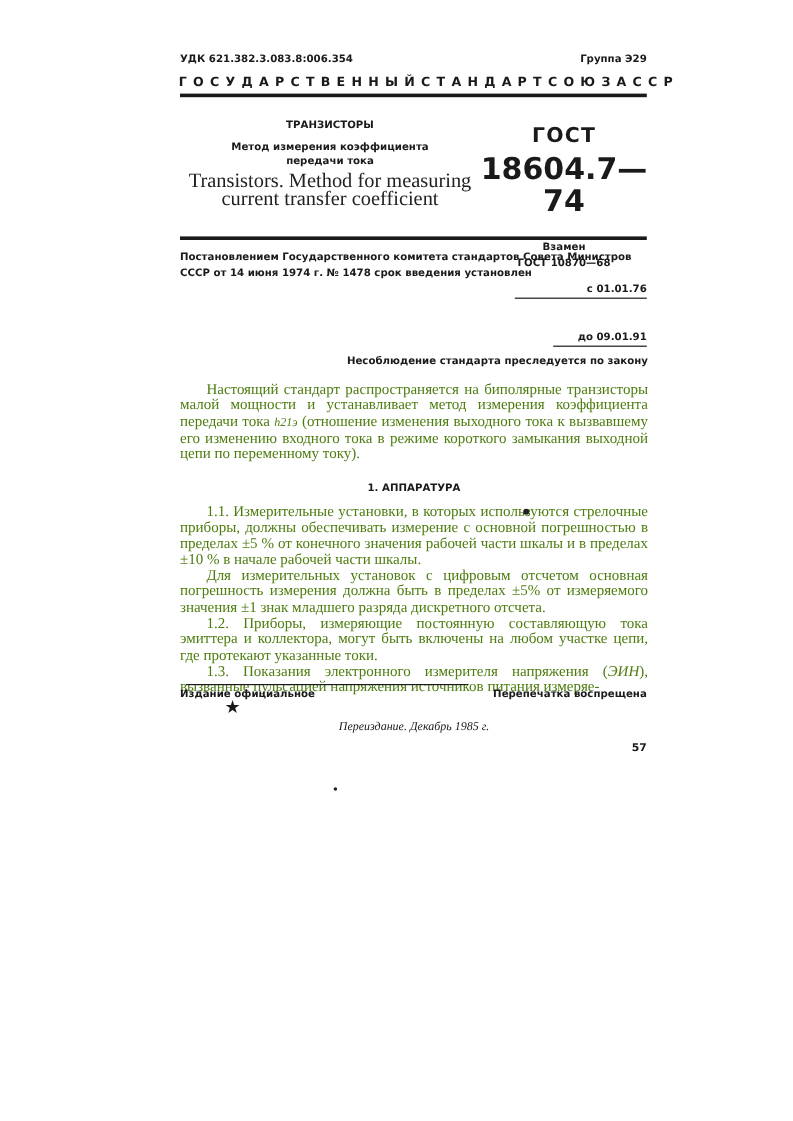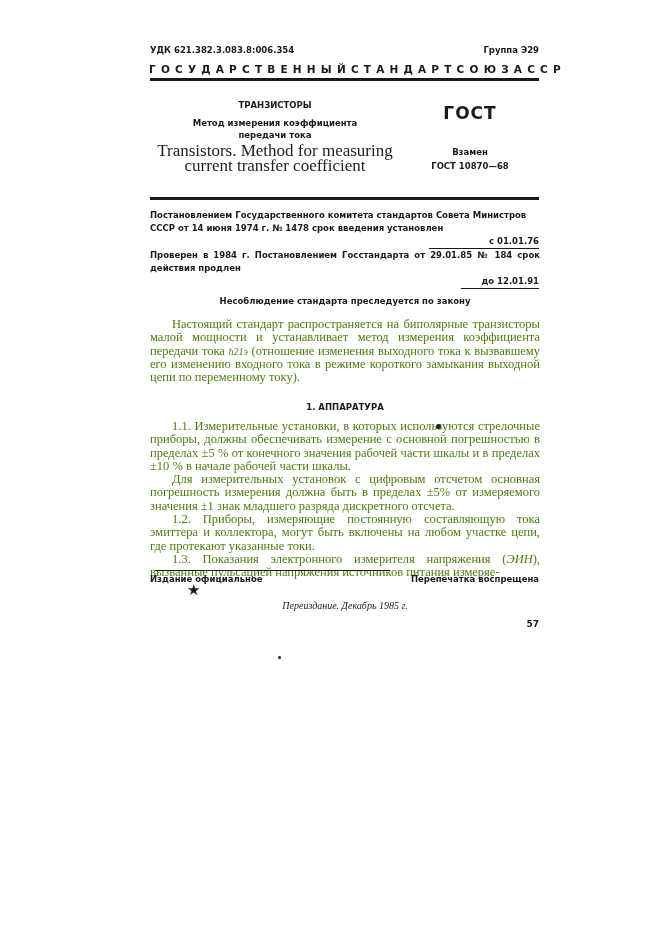--- a/index.html
+++ b/index.html
@@ -73,21 +73,21 @@
     .eff1 { top: 236px; padding-left: 60px; text-align: right; }
     .checked {
       left: 150px; top: 249px; width: 390px;
       font-size: 8.5px; font-weight: bold; line-height: 13px;
       text-align: justify;
     }
     .eff2 { top: 276px; padding-left: 20px; }
 
     .nonobs {
       left: 150px; top: 296px; width: 390px;
-      text-align: center; font-size: 8.5px; font-weight: bold;
+      text-align: right; font-size: 8.5px; font-weight: bold;
     }
 
     
     .body-text {
       left: 150px; width: 390px;
       font-size: 12.5px; line-height: 13.3px;
       text-align: justify;
       color: #4d7c0f;
     }
     .body-text p { margin: 0; text-indent: 22px; }
@@ -139,30 +139,30 @@
   <div class="abs title-left">
     <div class="sans title-main">ТРАНЗИСТОРЫ</div>
     <div class="sans title-sub">Метод измерения коэффициента</div>
     <div class="sans title-sub">передачи тока</div>
     <div class="serif title-en">Transistors. Method for measuring</div>
     <div class="serif title-en">current transfer coefficient</div>
   </div>
 
   <div class="abs gost-box">
     <div class="sans gost-word">ГОСТ</div>
+    <div class="sans gost-num">18604.7—74</div>
     <div class="sans replaces">Взамен</div>
     <div class="sans replaces" style="margin-top:0">ГОСТ 10870—68</div>
   </div>
 
   <div class="abs rule-mid"></div>
 
   <div class="abs sans decree">Постановлением Государственного комитета стандартов Совета Министров СССР от 14 июня 1974 г. № 1478 срок введения установлен</div>
   <div class="abs sans date-right eff1">с 01.01.76</div>
-  <div class="abs sans checked">Проверен в 1984 г. Постановлением Госстандарта от 29.01.85 № 184 срок действия продлен</div>
-  <div class="abs sans date-right eff2">до 12.01.91</div>
+  <div class="abs sans date-right eff2">до 09.01.91</div>
   <div class="abs sans nonobs">Несоблюдение стандарта преследуется по закону</div>
 
   <div class="abs serif body-text intro">
     <p><span>Настоящий стандарт распространяется на биполярные транзисторы малой мощности и устанавливает метод измерения коэффициента передачи тока </span><span class="sub-h">h21э</span><span> (отношение изменения выходного тока к вызвавшему его изменению входного тока в режиме короткого замыкания выходной цепи по переменному току).</span></p>
   </div>
 
   <div class="abs sans section-head">1. АППАРАТУРА</div>
 
   <div class="abs serif body-text sec1">
     <p>1.1. Измерительные установки, в которых используются стрелочные приборы, должны обеспечивать измерение с основной погрешностью в пределах ±5 % от конечного значения рабочей части шкалы и в пределах ±10 % в начале рабочей части шкалы.</p>

